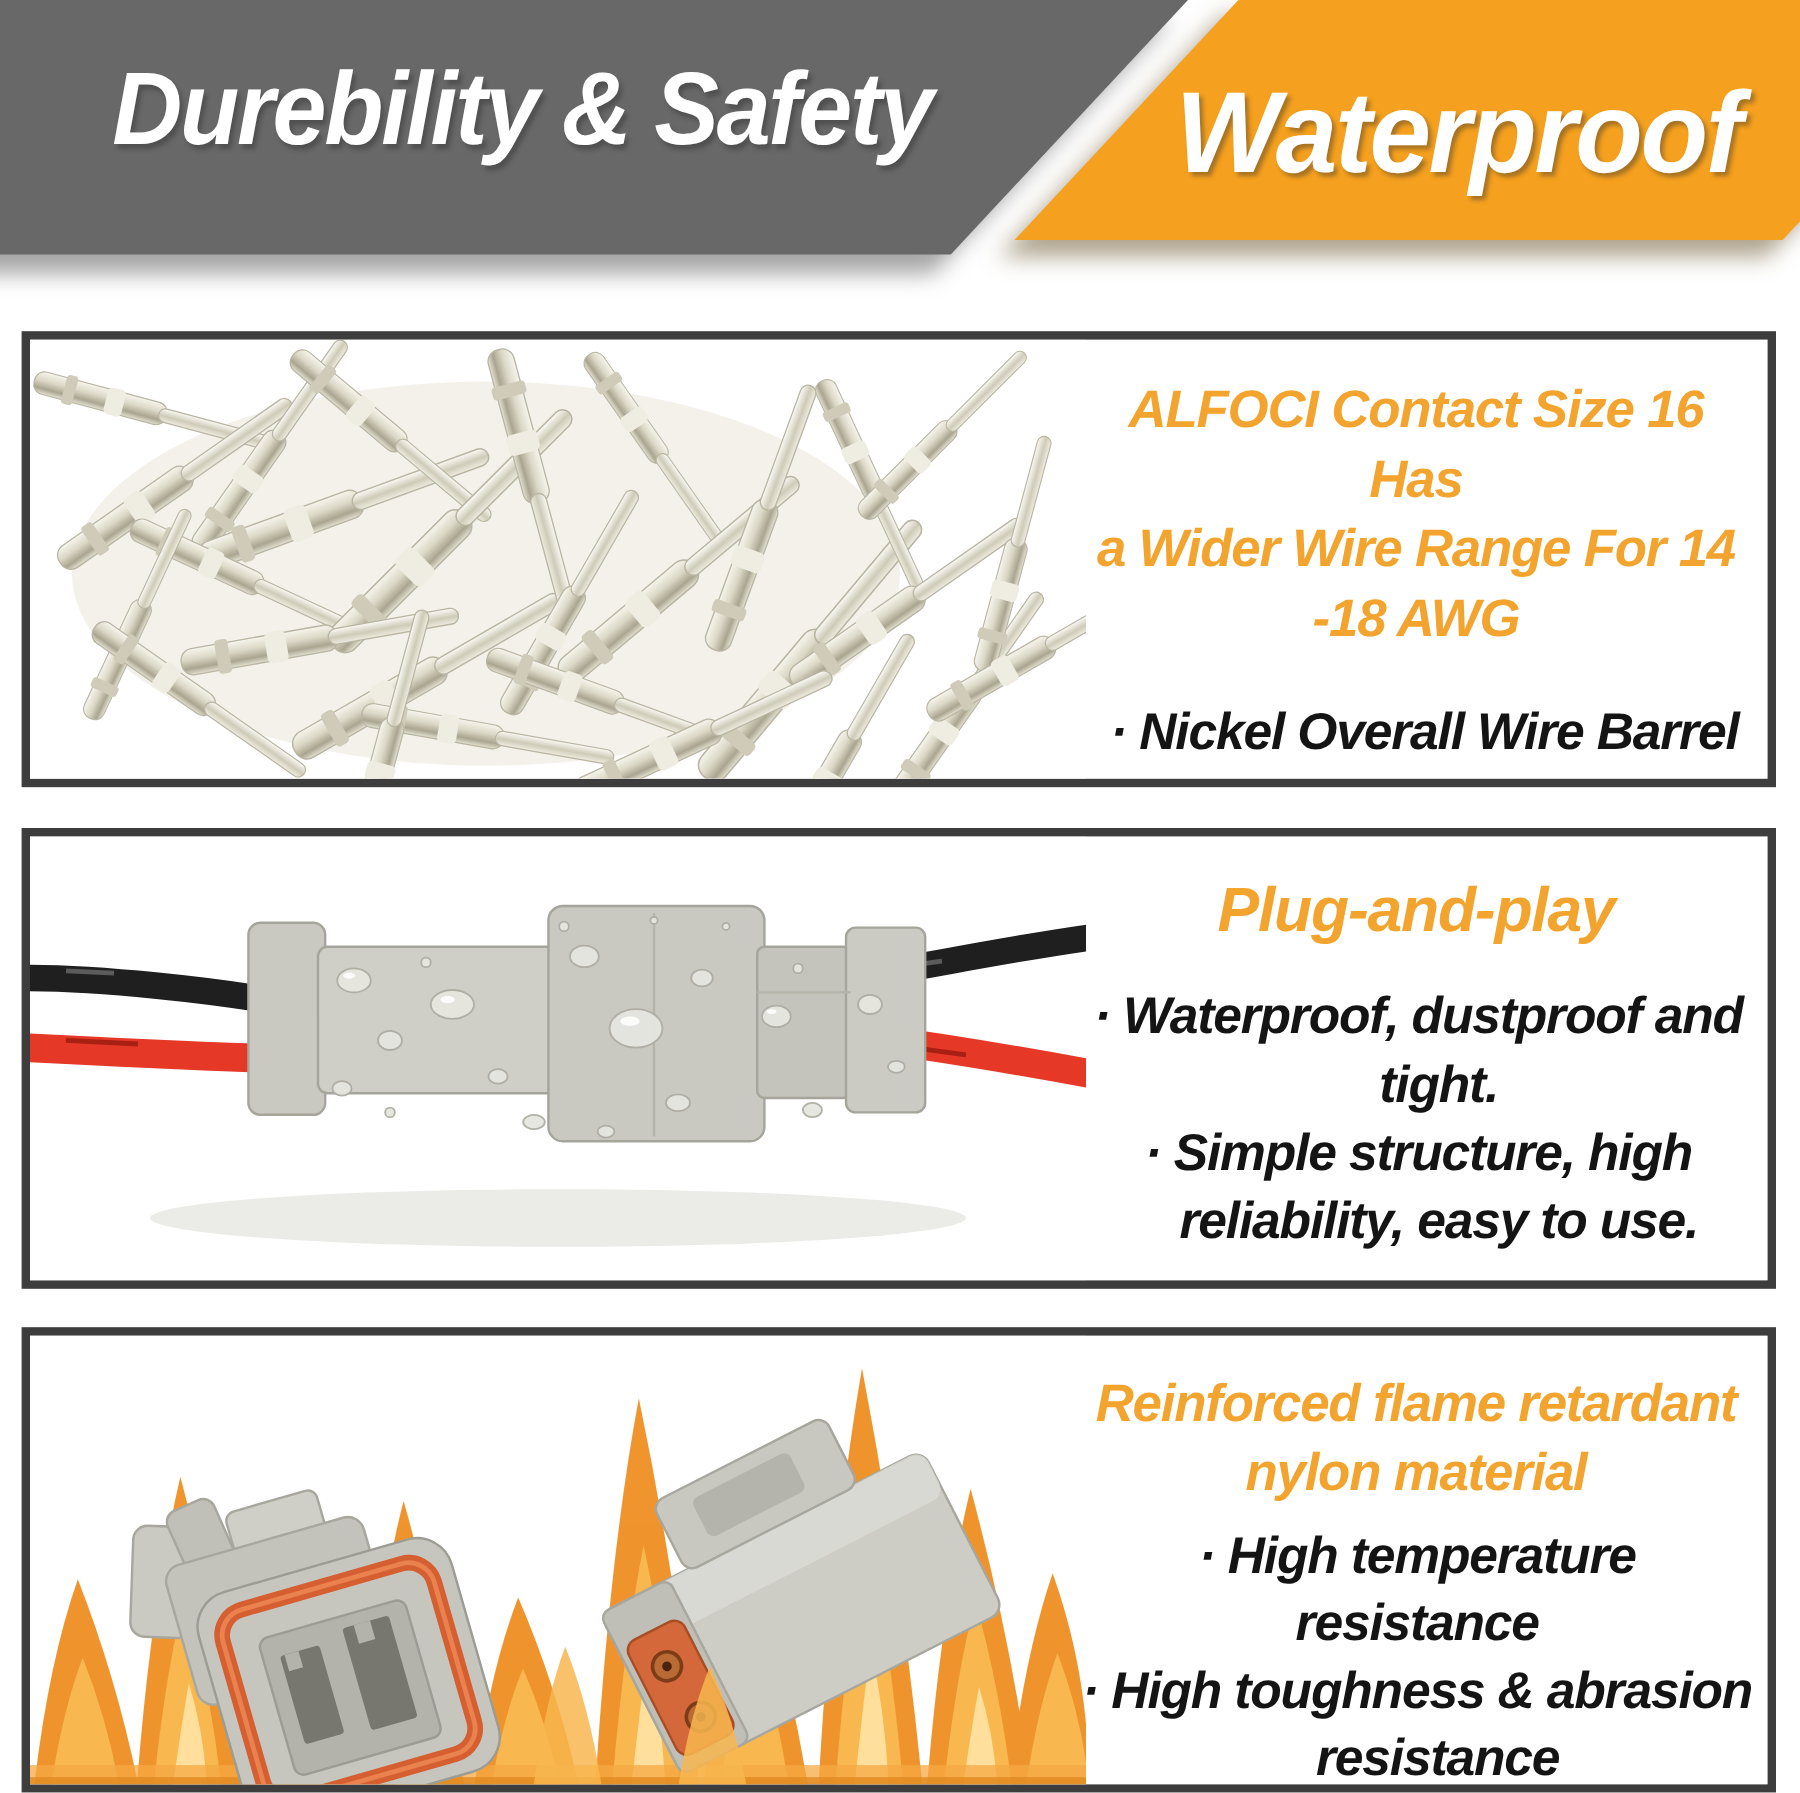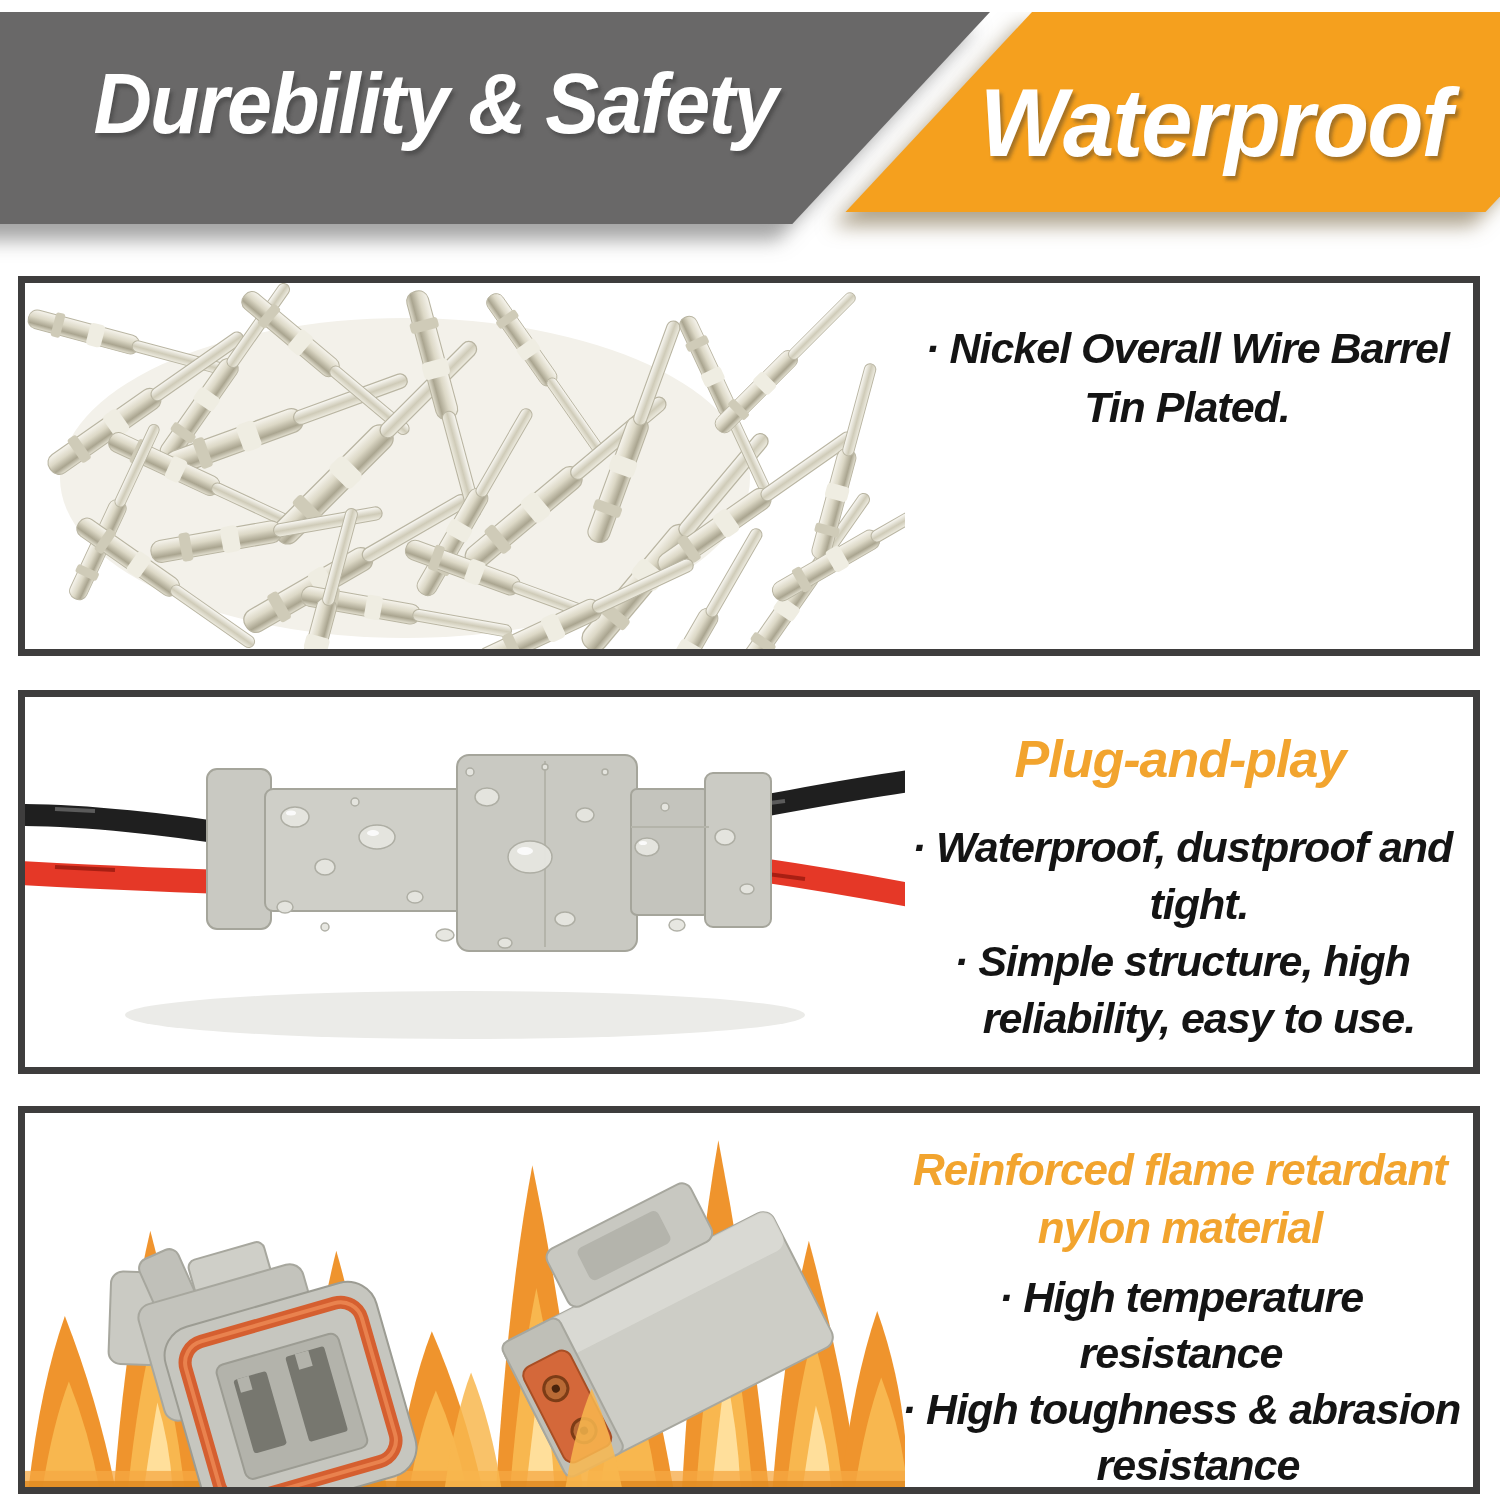--- a/index.html
+++ b/index.html
@@ -1,21 +1,21 @@
 <!DOCTYPE html>
 <html><head>
 <meta charset="utf-8">
 <style>
   html,body{margin:0;padding:0;background:#ffffff;}
   .canvas{
     position:relative;width:1500px;height:1494px;background:#ffffff;overflow:hidden;
     font-family:"Liberation Sans","DejaVu Sans",sans-serif;
   }
   
-  .header{position:absolute;left:0;top:12px;width:1500px;height:262px;overflow:hidden;}
+  .header{position:absolute;left:0;top:0;width:1500px;height:262px;overflow:hidden;}
   .banner{position:absolute;top:0;transform:skewX(-43deg);transform-origin:0 0;}
   .banner.gray{
     left:-140px;width:1130px;height:212px;background:#696868;
     box-shadow:0 16px 16px rgba(90,90,90,.55);
   }
   .banner.orange{
     left:1032px;width:640px;height:200px;background:#f5a01e;
     box-shadow:0 14px 16px rgba(110,90,50,.55);
   }
   .title{
@@ -114,20 +114,25 @@
           <use href="#pin" transform="translate(380,330) rotate(10)"></use>
           <use href="#pin" transform="translate(560,330) rotate(-25) scale(1.1)"></use>
           <use href="#pin" transform="translate(680,340) rotate(-60)"></use>
           <use href="#pin" transform="translate(760,80) rotate(-45) scale(.9)"></use>
           <use href="#pin" transform="translate(840,260) rotate(-30)"></use>
           <use href="#pin" transform="translate(300,330) rotate(-75)"></use>
         </g>
       </svg>
     </div>
     <div class="textcol">
+      <div class="heading">
+        <div>ALFOCI Contact Size 16 Has</div>
+        <div>a Wider Wire Range For 14</div>
+        <div>-18 AWG</div>
+      </div>
       <div class="bullets">
         <div>· Nickel Overall Wire Barrel</div>
         <div class="cont">Tin Plated.</div>
       </div>
     </div>
   </section>
 
   <section class="panel p3">
     <div class="photo">
       <svg viewBox="0 0 880 372" preserveAspectRatio="xMidYMid slice">

